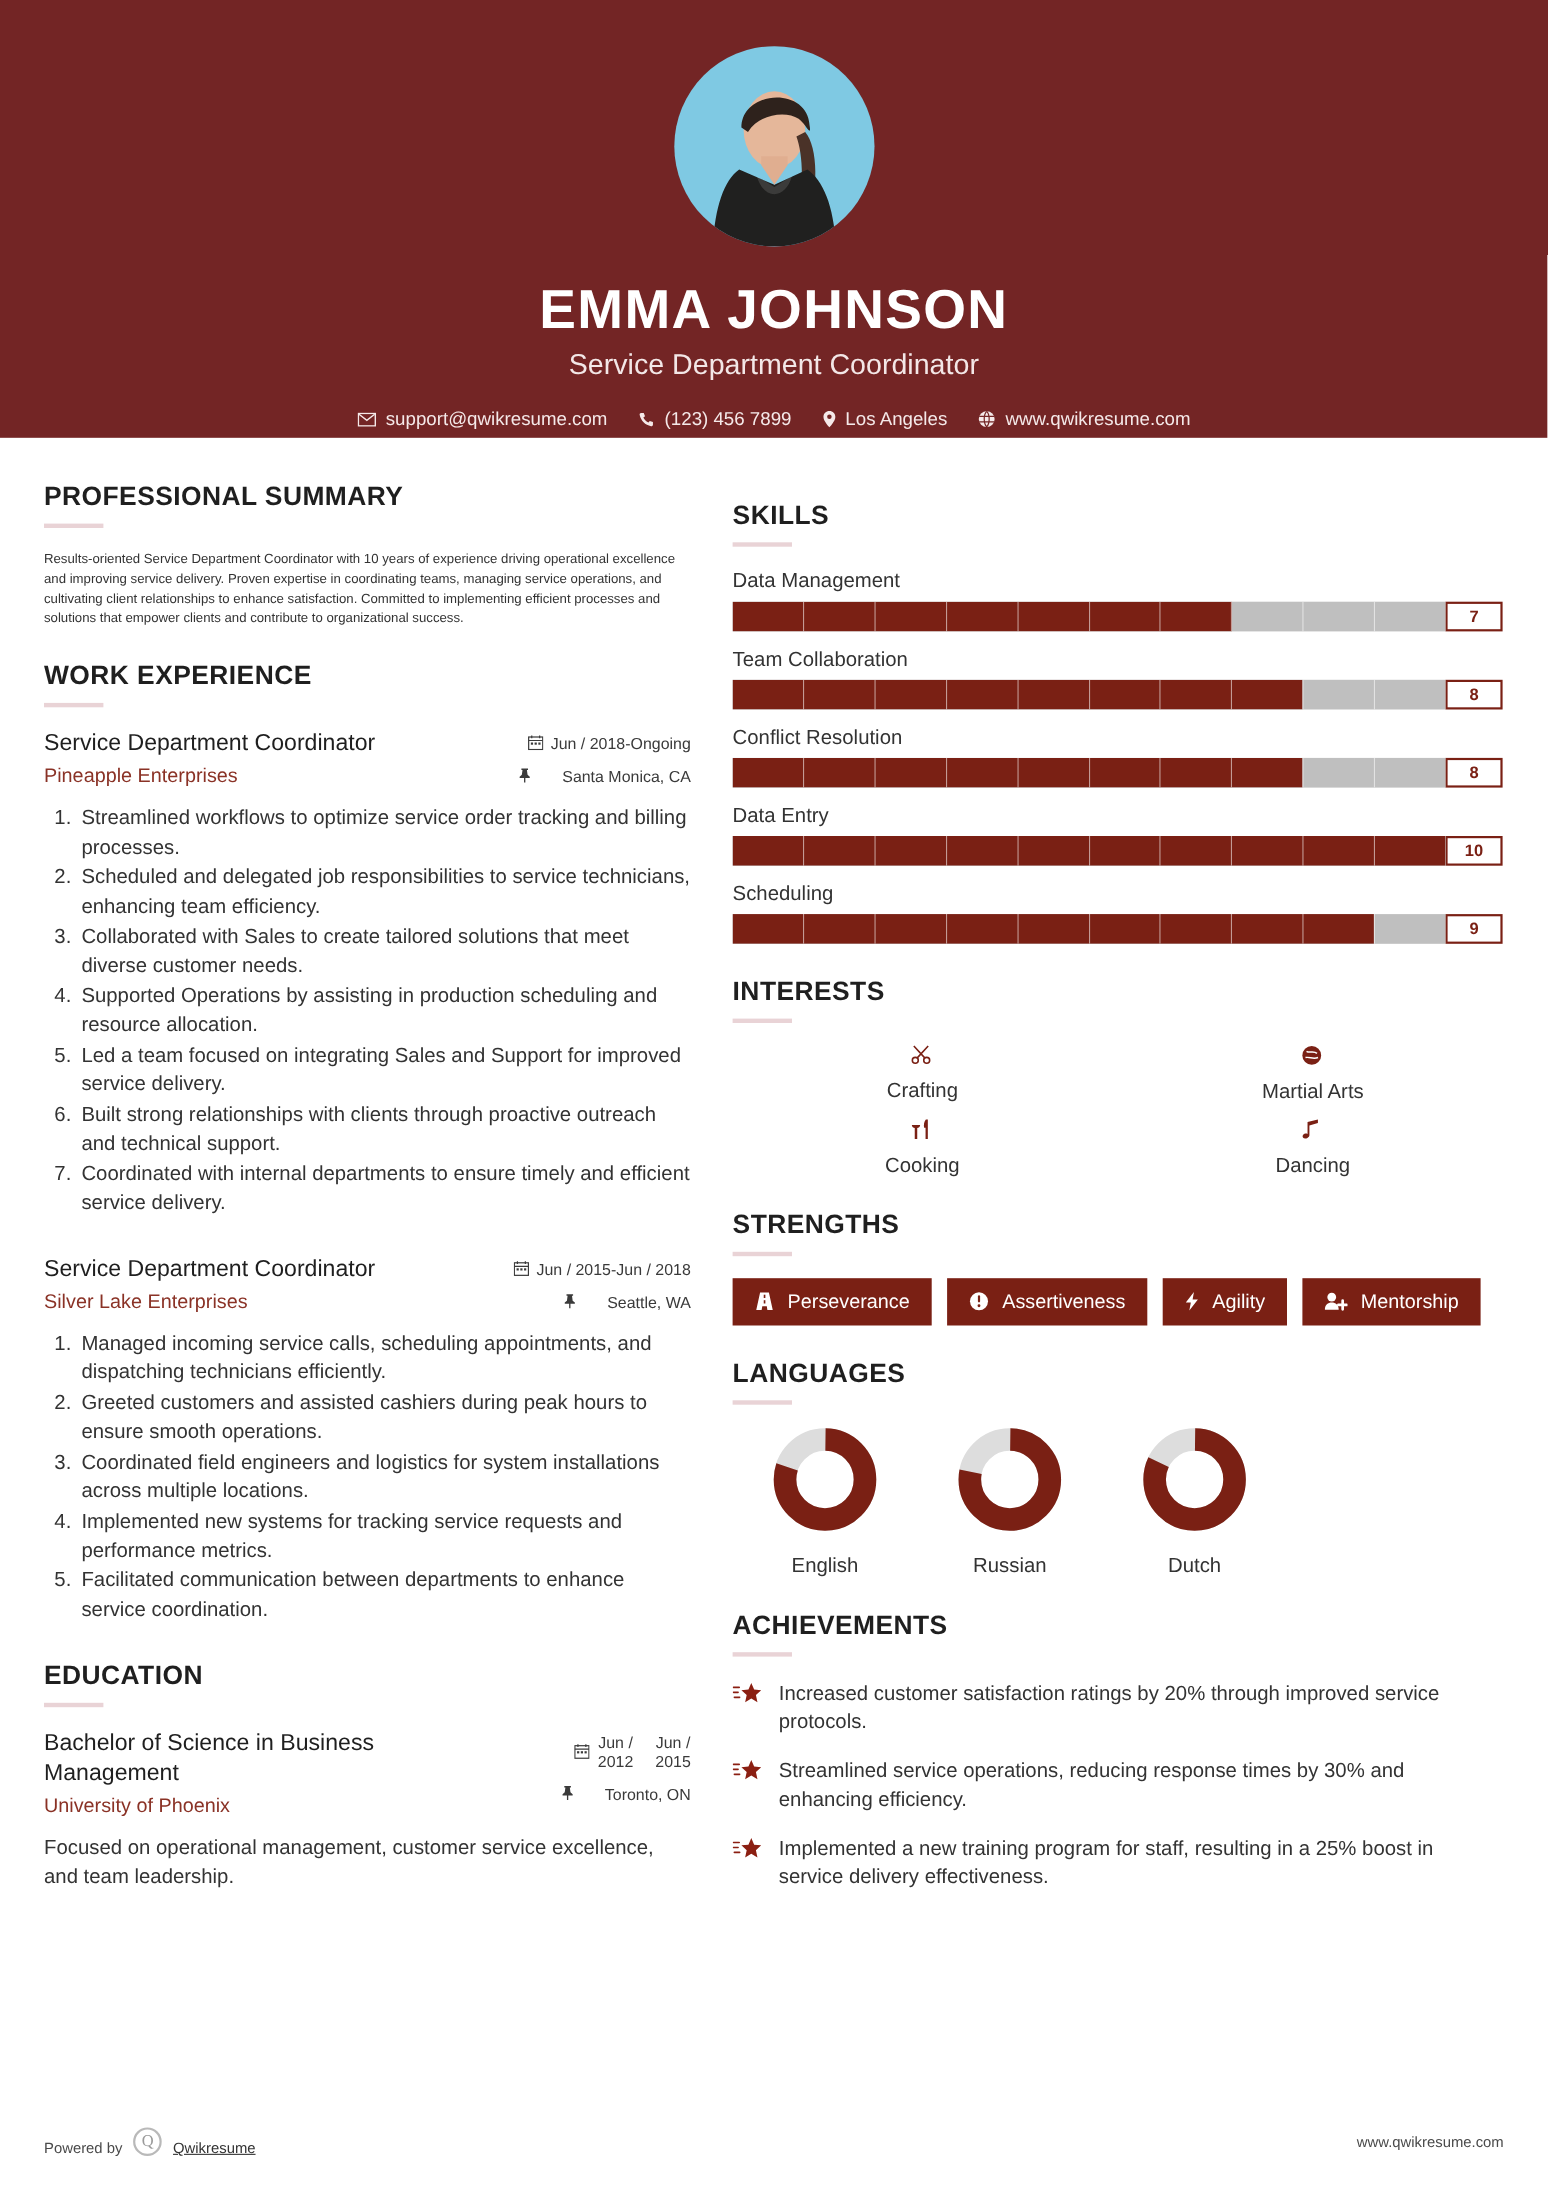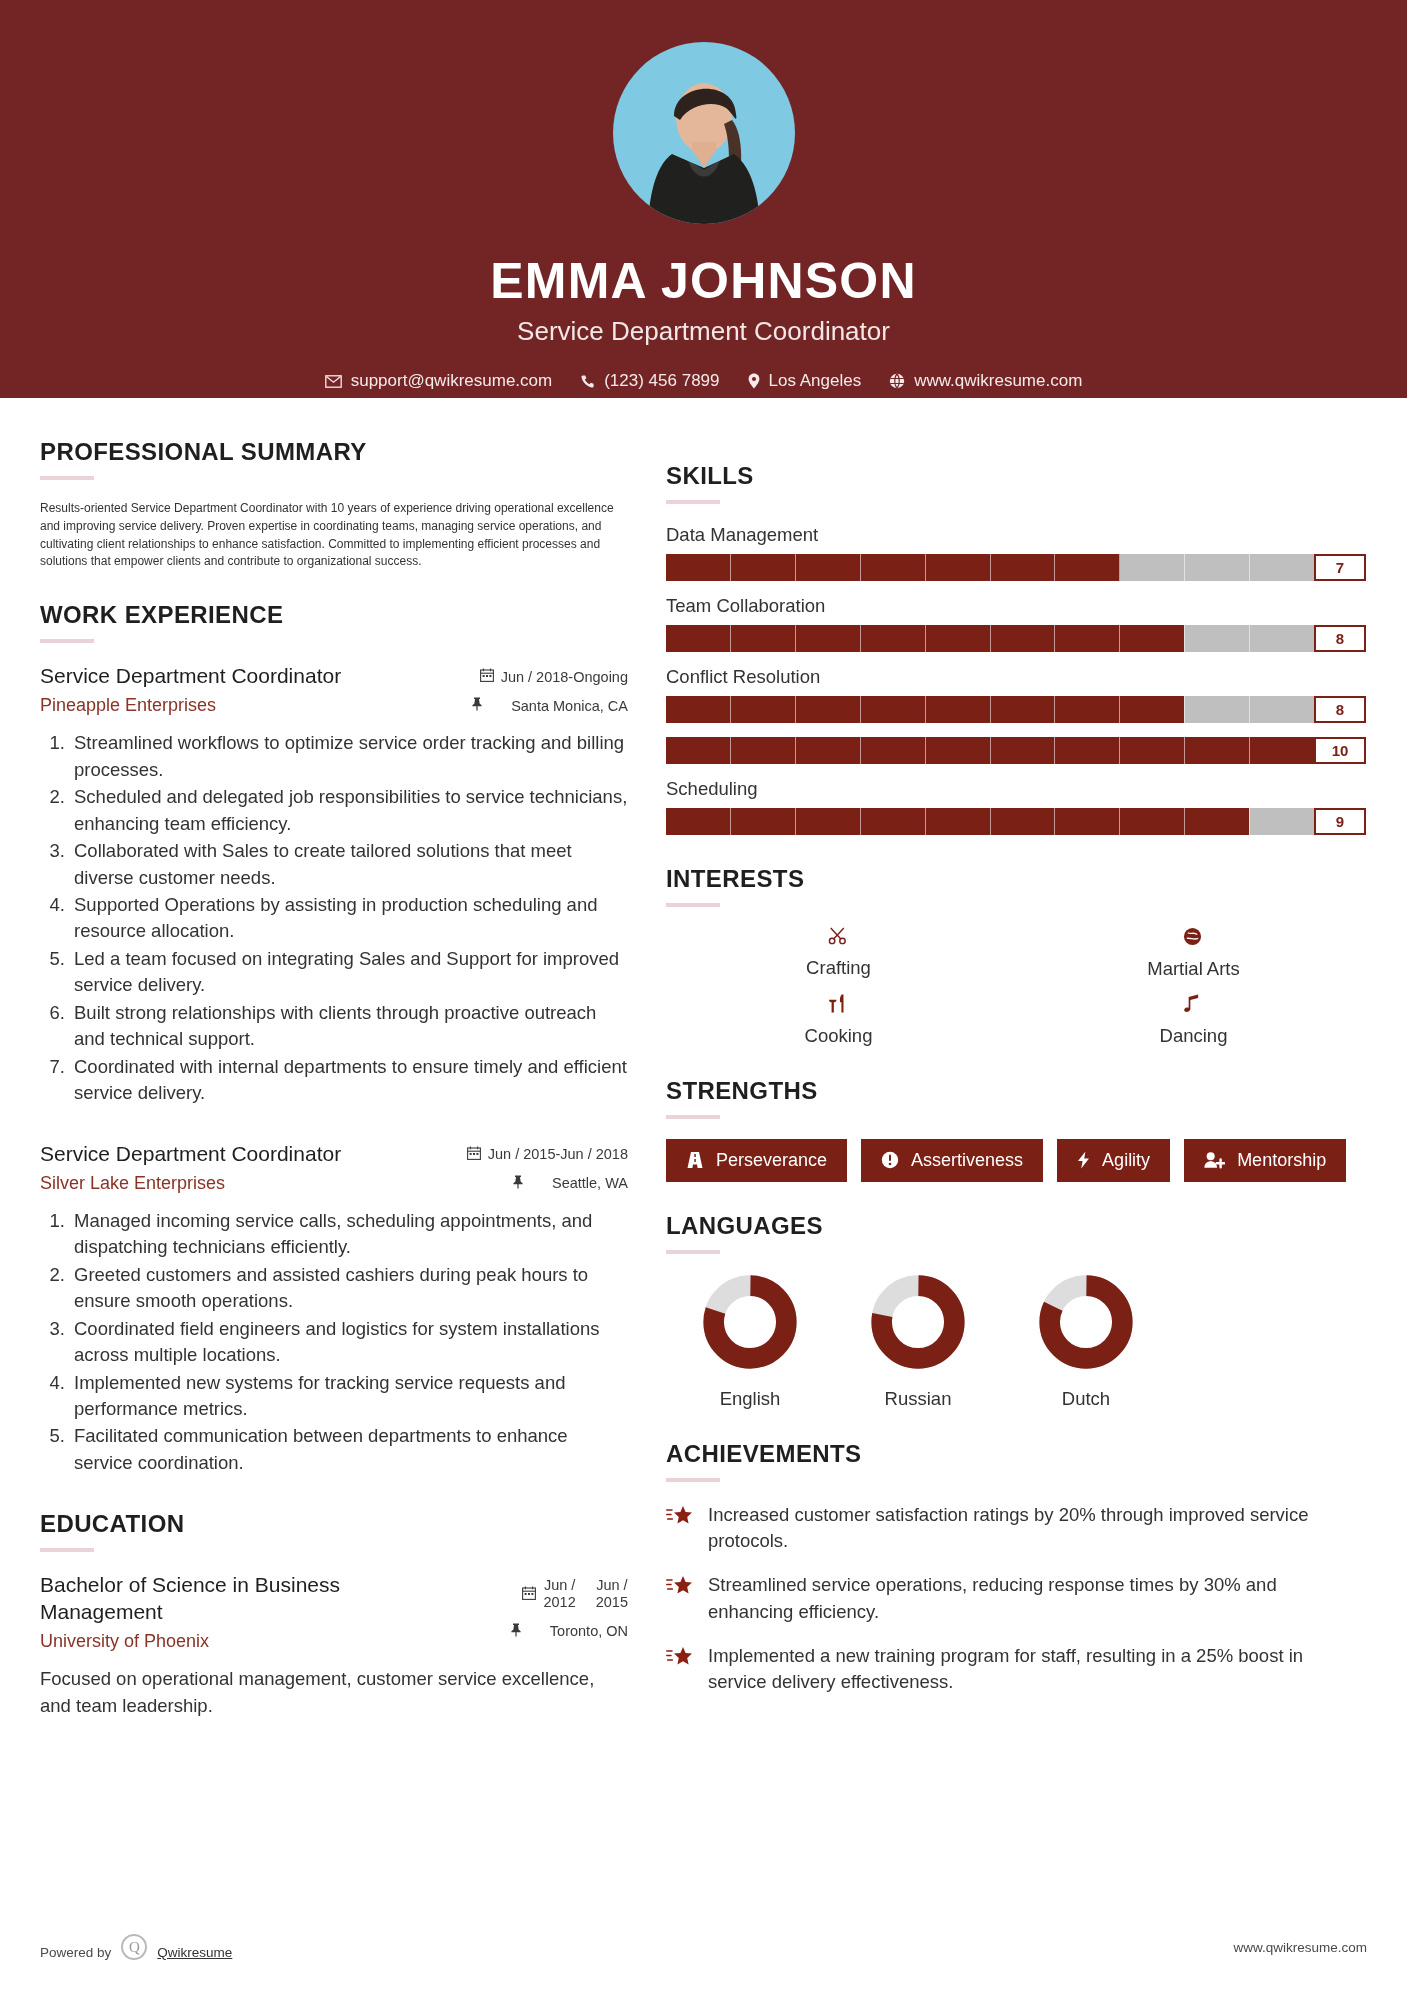--- a/index.html
+++ b/index.html
@@ -66,21 +66,21 @@
     flex-wrap: nowrap;
   }
   .contact .ci { display:flex; align-items:center; gap:9px; padding: 0 9px; }
   .contact svg { display:block; }
 
   
   .body {
     display: flex;
     padding: 40px 40px 0 40px;
     gap: 38px;
-    align-items: center;
+    align-items: flex-end;
   }
   .col-left { width: 588px; flex: 0 0 588px; }
   .col-right { width: 700px; flex: 0 0 700px; }
 
   .sec-title {
     font-size: 24px;
     font-weight: 700;
     letter-spacing: 0.4px;
     color: #1f1f1f;
     text-transform: uppercase;
@@ -483,20 +483,21 @@
                   <span></span>
                   <span></span>
                   <span></span>
                 </div>
             </div>
             <div class="skill-val">8</div>
           </div>
         </div>
 
         <div class="skill">
+          <div class="skill-label">Data Entry</div>
           <div class="skill-row">
             <div class="skill-track">
               <div class="skill-fill" style="width: 100%;"></div>
               <div class="skill-ticks">
                   <span></span>
                   <span></span>
                   <span></span>
                   <span></span>
                   <span></span>
                   <span></span>

